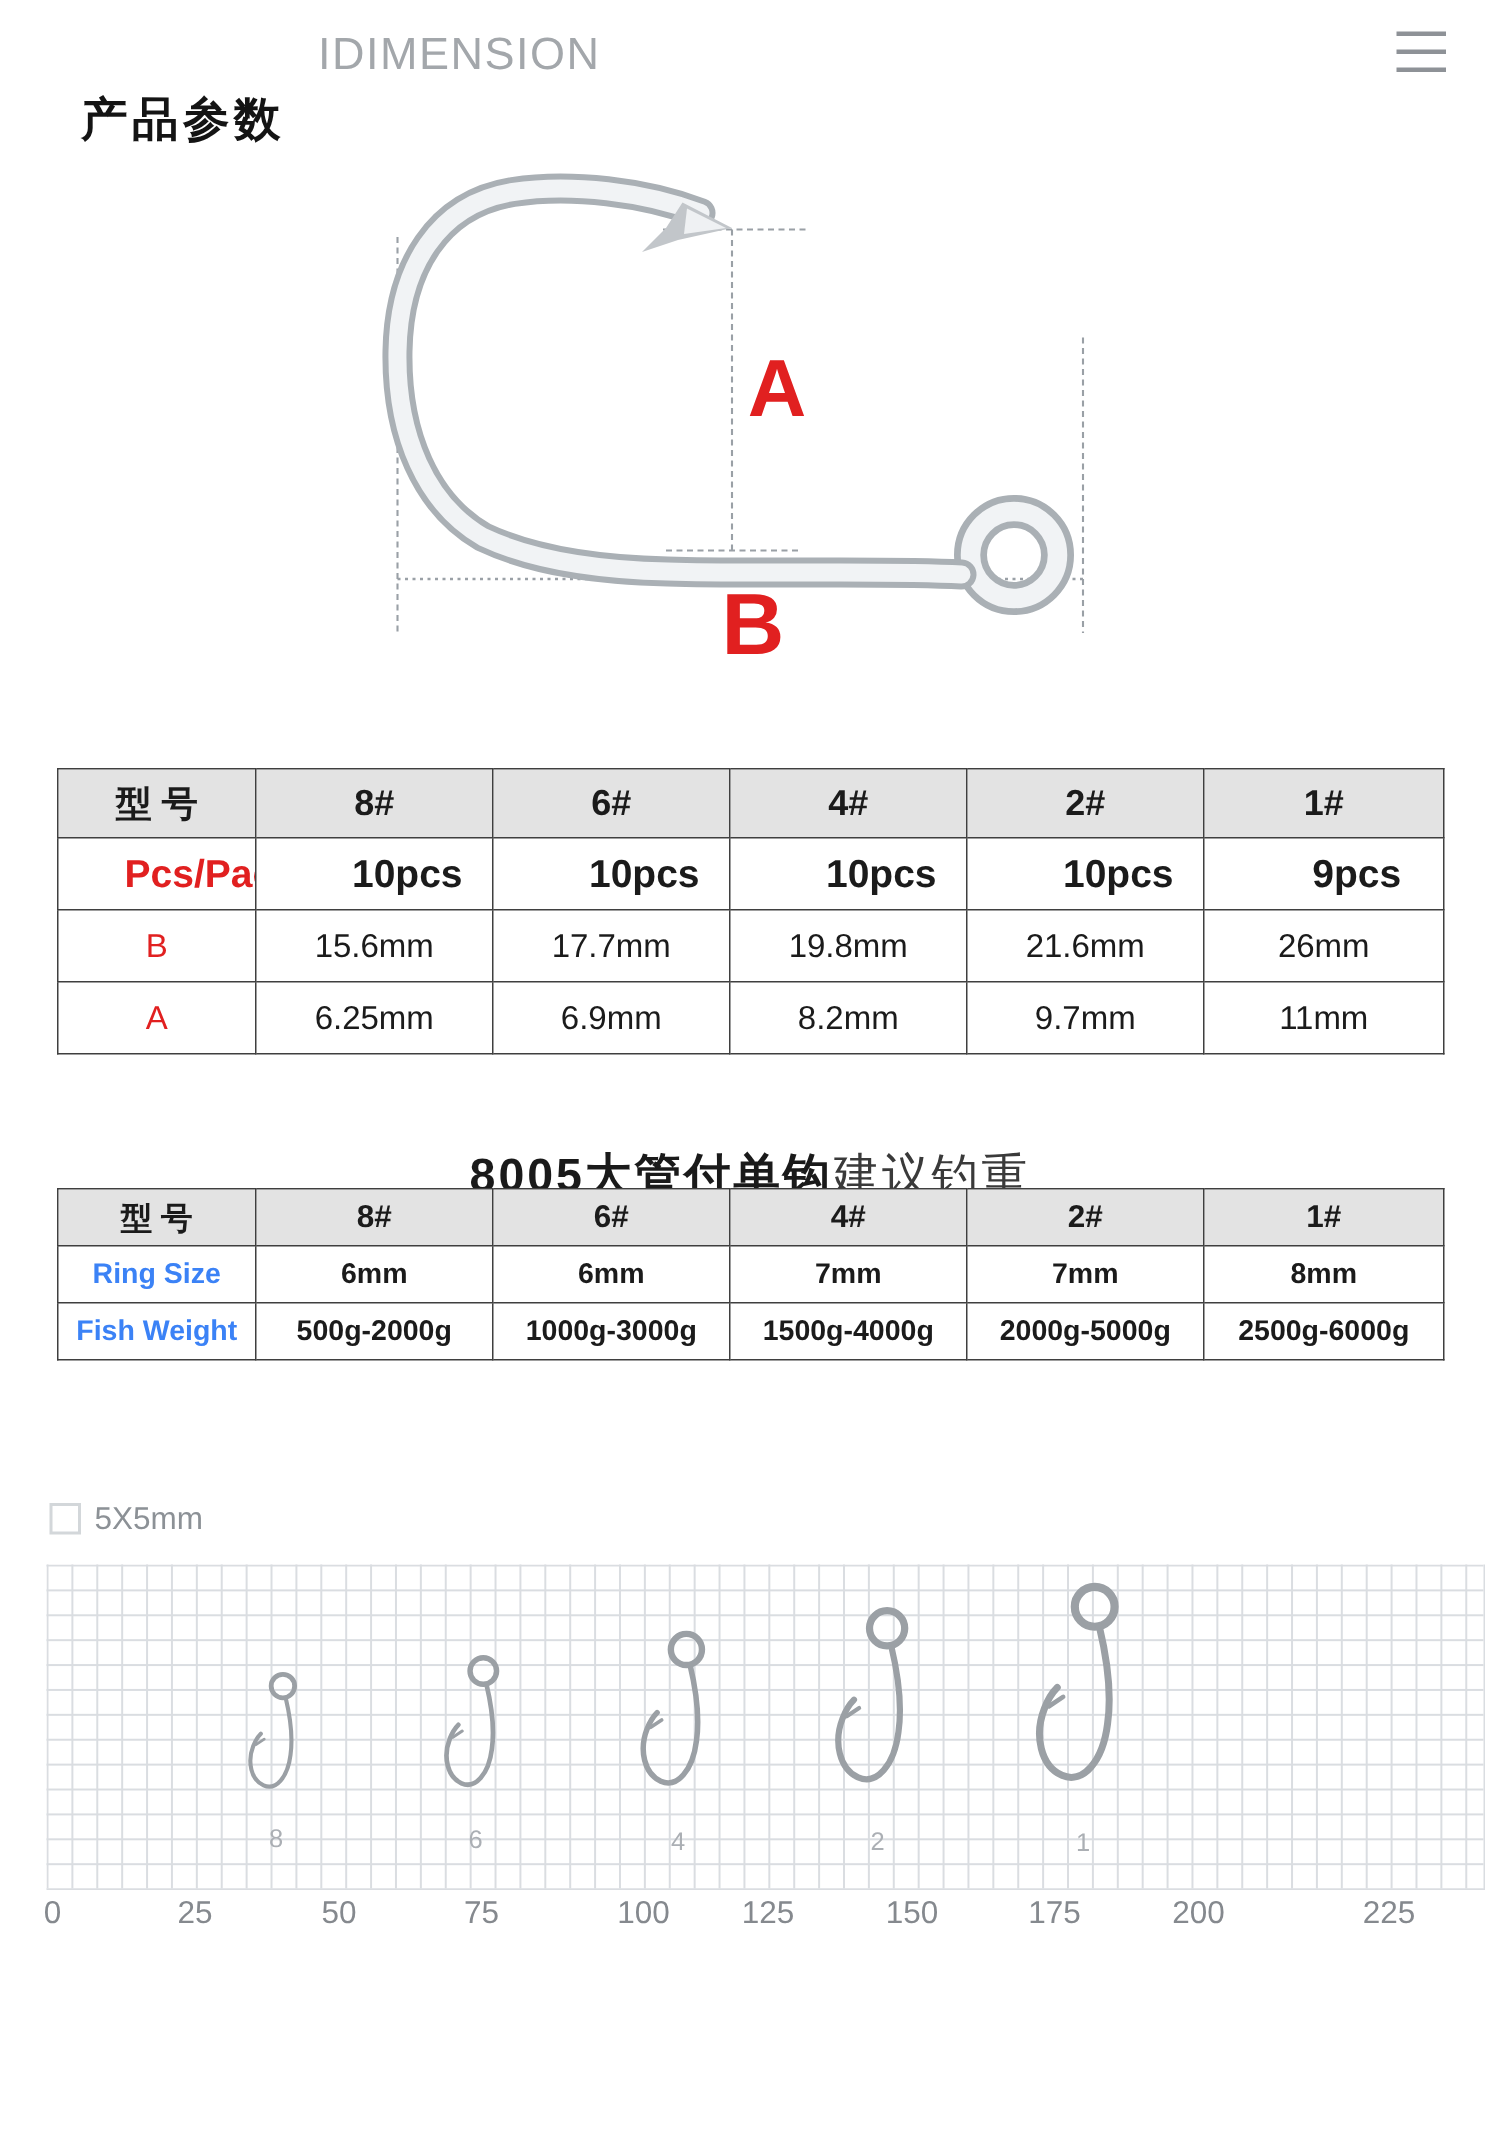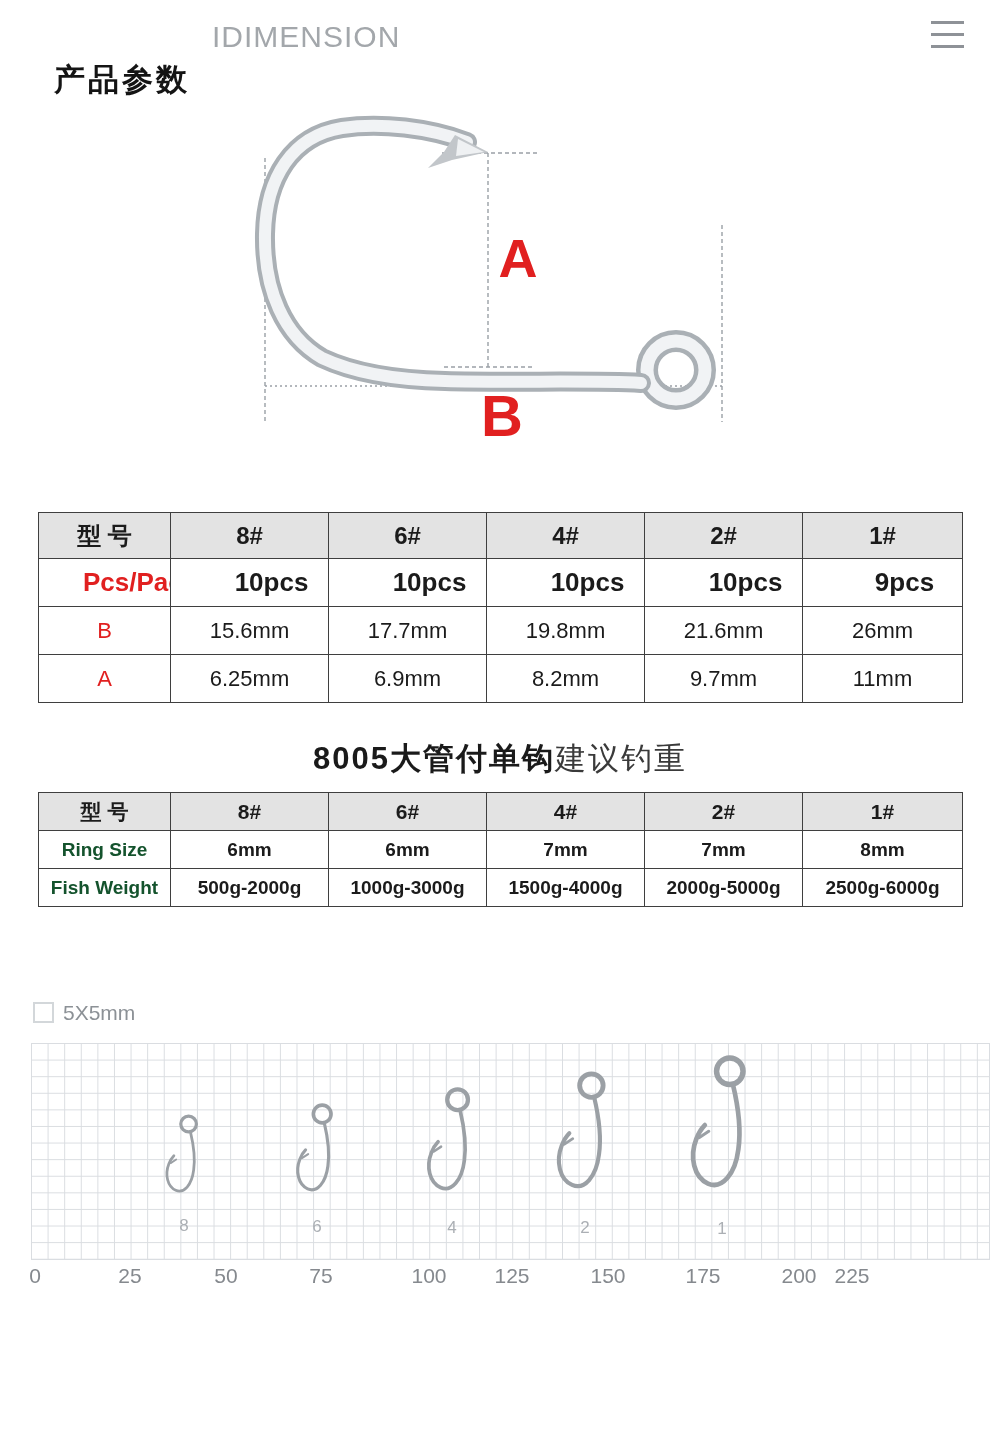--- a/index.html
+++ b/index.html
@@ -32,24 +32,24 @@
   table.spec tr.head td { background:#e3e3e3; font-weight:bold;margin-left:40px; }
   .t1 { top:512px; }
   .t1 tr.head td { height:46px; font-size:24px; }
   .t1 tr.r-pcs td { height:48px; font-size:26px; font-weight:bold;padding-left:44px; }
   .t1 tr.r-dim td { height:48px; font-size:22px; font-weight:400; }
   .t1 td.lab-red  { color:#e12020; font-weight:bold; font-size:24px; }
   .t1 td.lab-big  { color:#e12020; font-weight:bold; font-size:37px; }
   .t2 { top:792px; }
   .t2 tr.head td { height:38px; font-size:21px; }
   .t2 tr.r td { height:38px; font-size:19px; font-weight:bold; }
-  .t2 td.lab-blk { font-weight:bold; font-size:20px; color:#14532d; }
-
-  
-  .sec-title { position:absolute; left:0; top:738px; width:100%; text-align:center; font-size:31px; color:#262626; letter-spacing:2px; }
+  .t2 td.lab-blk { font-weight:bold; font-size:20px; color:#3b82f6; }
+
+  
+  .sec-title { position:absolute; left:0; top:763px; width:100%; text-align:center; font-size:31px; color:#262626; letter-spacing:2px; }
   .sec-title b { font-weight:bold; color:#1a1a1a; }
   .sec-title span { font-weight:400; color:#3a3a3a; }
 
   
   .note { position:absolute; left:38px; top:906px; font-size:20px; font-weight:bold; color:#e12020; }
 
   
   .unit-box { position:absolute; left:33px; top:1002px; width:21px; height:21px; border:2px solid #d3d7da; background:#fff; }
   .unit-lab { position:absolute; left:63px; top:1001px; font-size:21px; color:#8c9196; }
 
@@ -221,16 +221,16 @@
   <div class="ruler">
     <span style="left:35px">0</span>
     <span style="left:130px">25</span>
     <span style="left:226px">50</span>
     <span style="left:321px">75</span>
     <span style="left:429px">100</span>
     <span style="left:512px">125</span>
     <span style="left:608px">150</span>
     <span style="left:703px">175</span>
     <span style="left:799px">200</span>
-    <span style="left:852px">225</span>
+    <span style="left:926px">225</span>
   </div>
 
 </div>
 
 </body></html>

